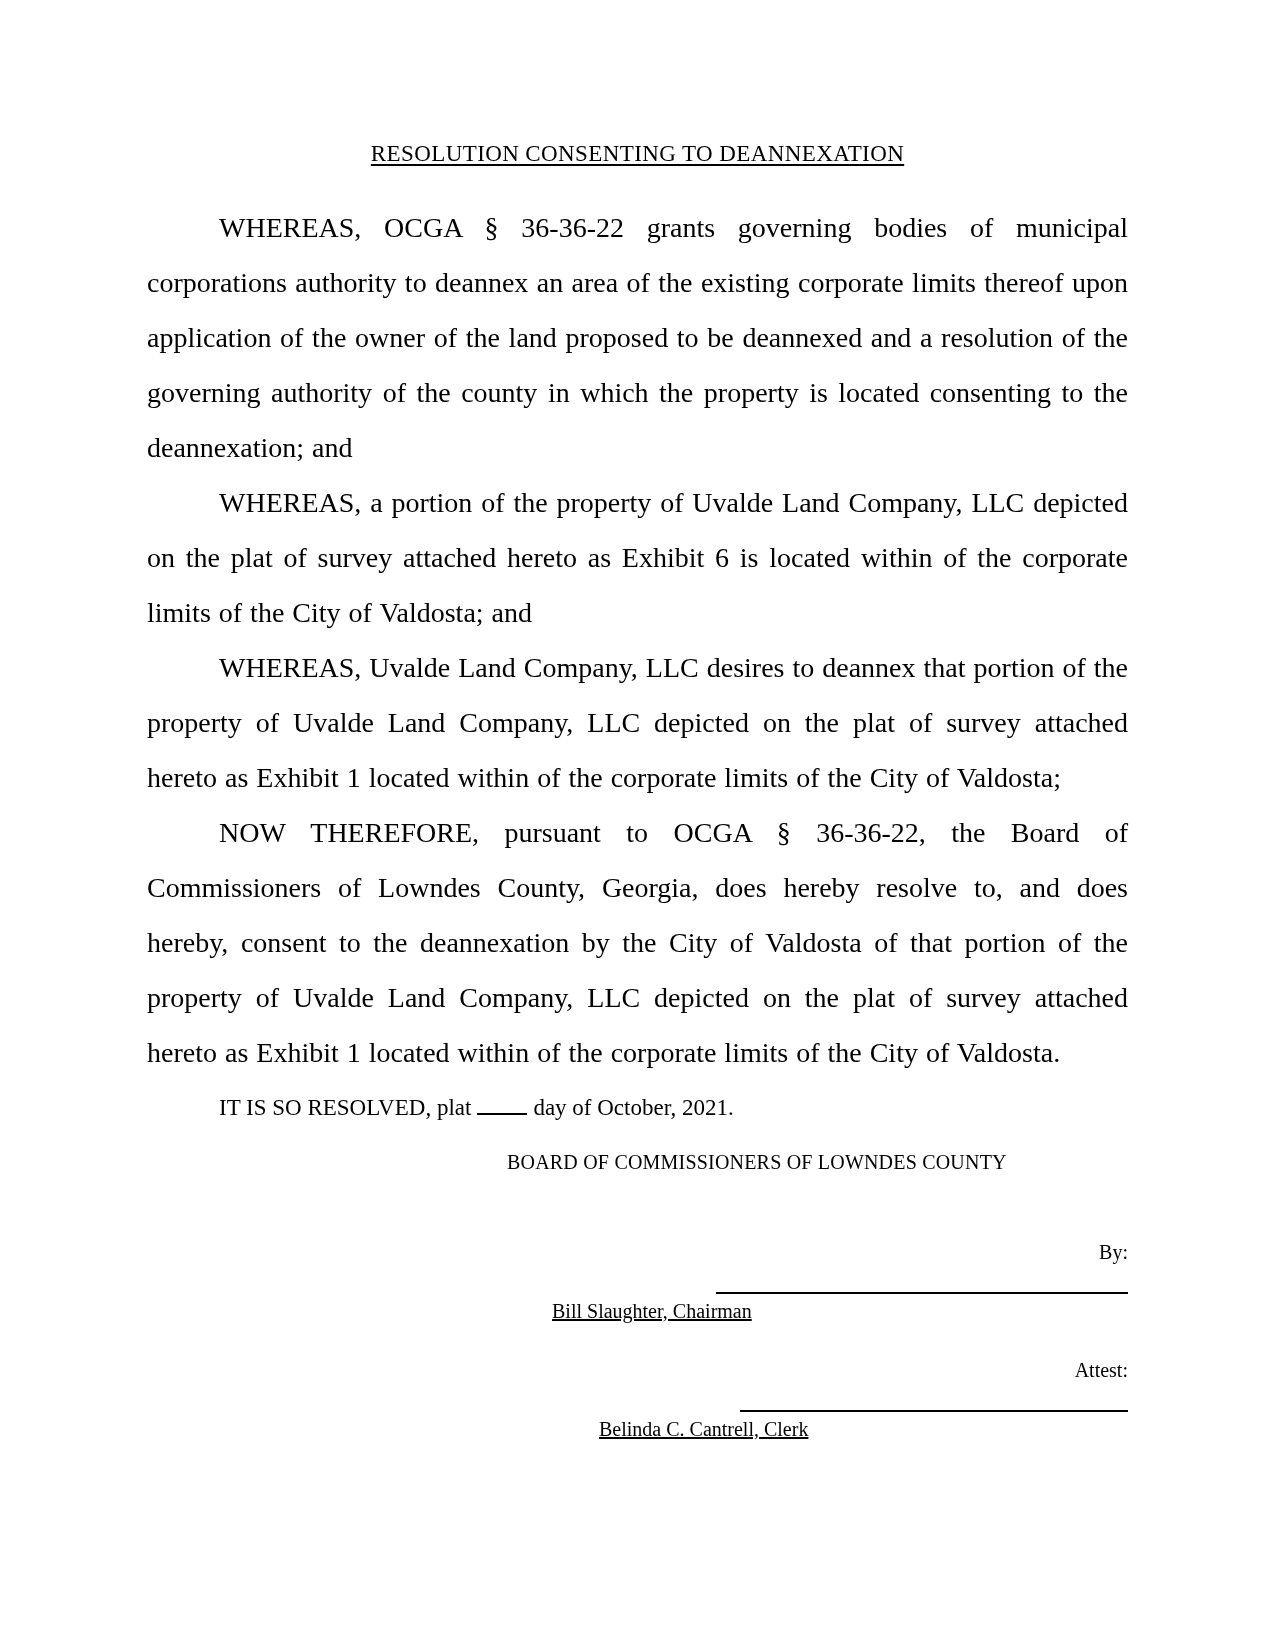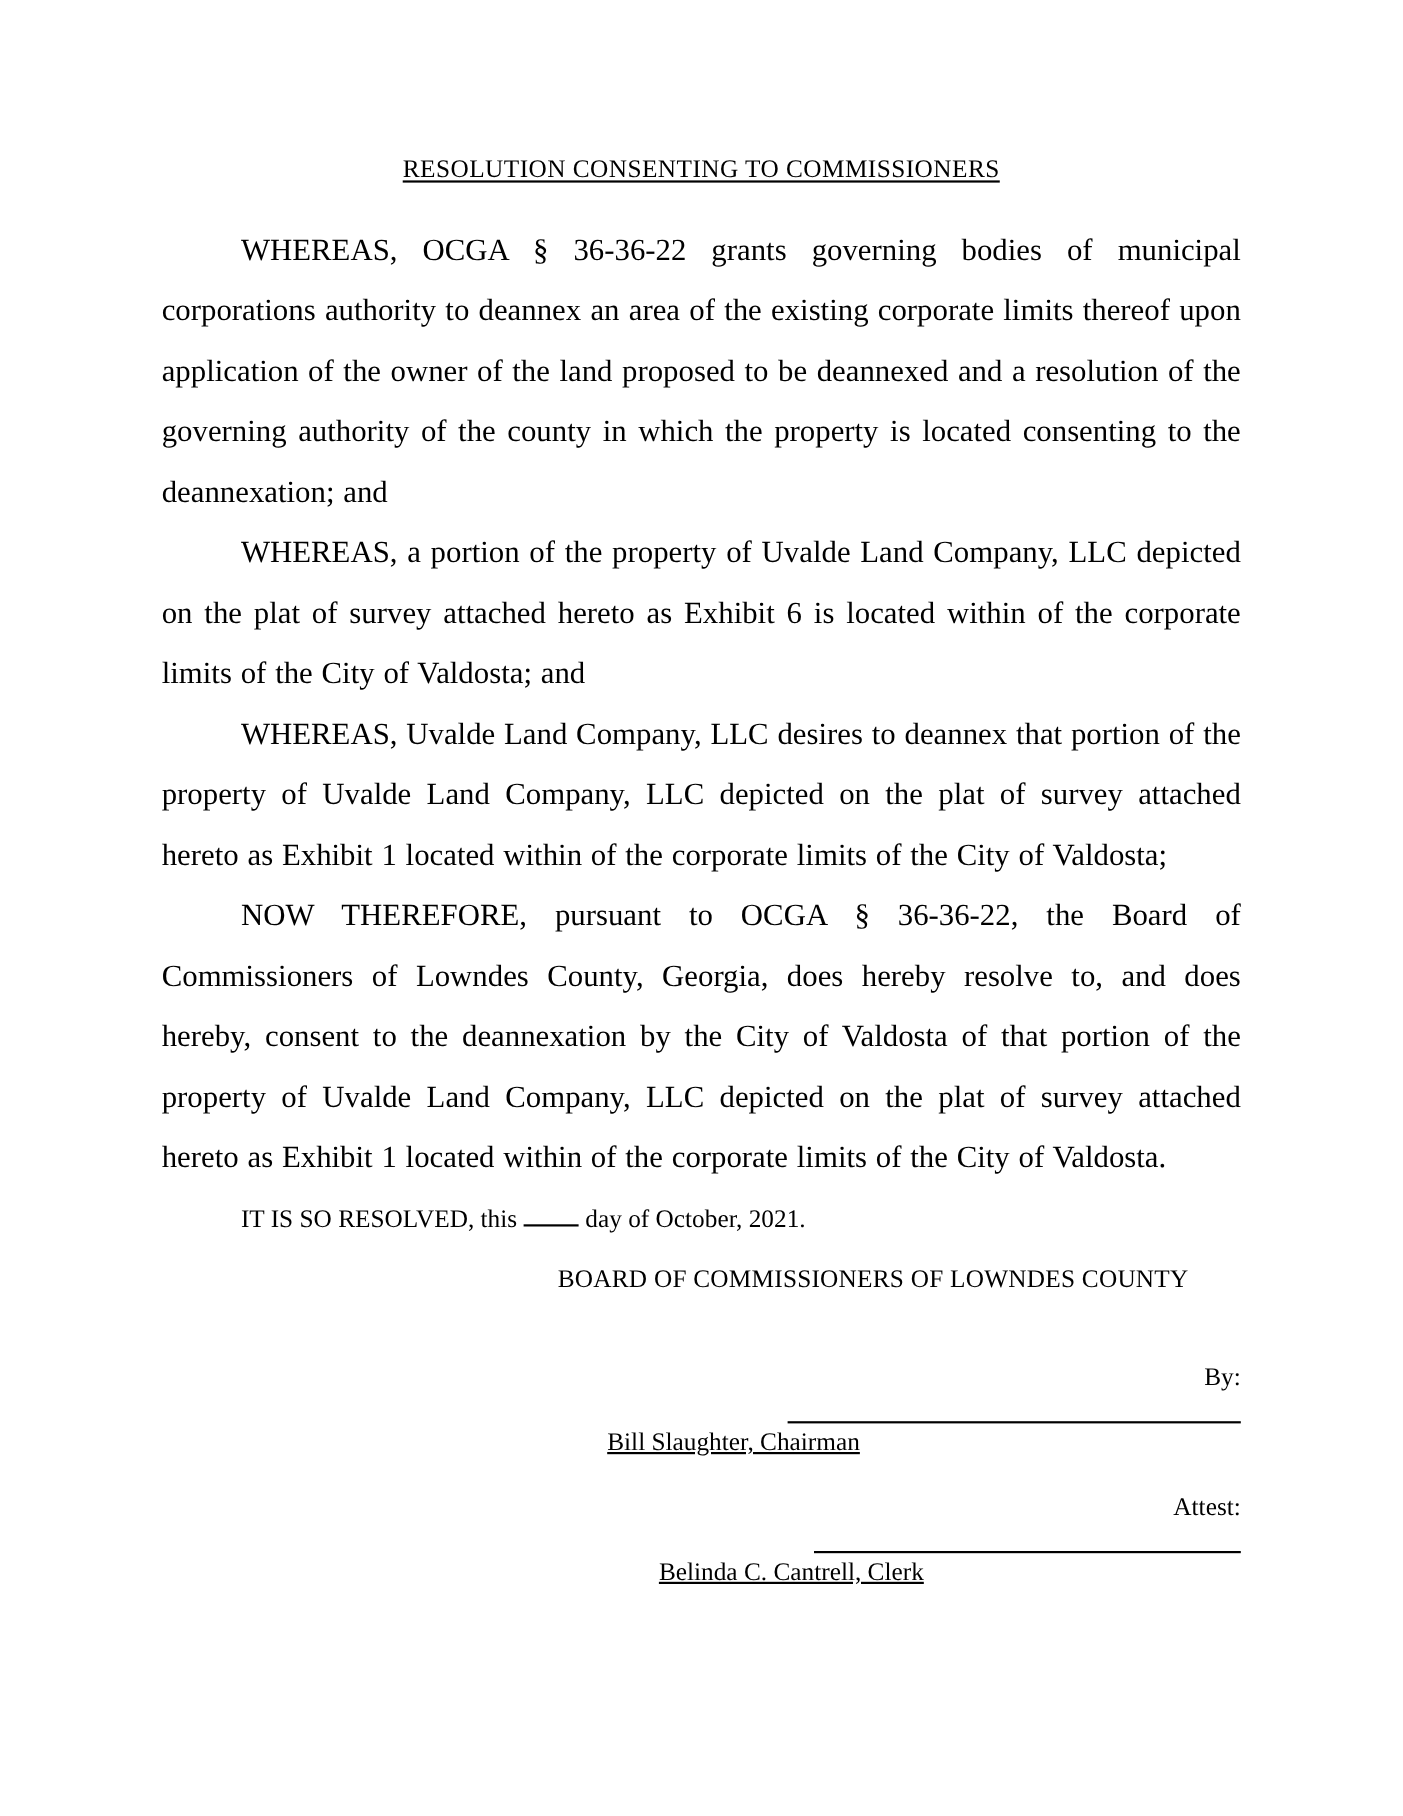--- a/index.html
+++ b/index.html
@@ -50,21 +50,21 @@
   }
   .inline-blank {
     display: inline-block;
     width: 50px;
     border-bottom: 2px solid #000;
     margin: 0 6px;
     vertical-align: baseline;
   }
   .sig-block {
     margin-left: 360px;
-    font-size: 23px;
+    font-size: 20px;
   }
   .board-line {
     line-height: 55px;
     margin: 0;
     letter-spacing: 0.2px;
   }
   .sig-row {
     display: flex;
     align-items: flex-end;
     line-height: 28px;
@@ -89,32 +89,32 @@
   .sig-name.chairman-name { margin-left: 45px; }
   .sig-name.clerk-name    { margin-left: 92px; }
 </style>
 </head>
 <body>
 
 <div class="page">
   <div class="content">
 
     <h1 class="doc-title">
-      <span>RESOLUTION CONSENTING TO COMMISSIONERS</span>
+      <span>RESOLUTION CONSENTING TO DEANNEXATION</span>
     </h1>
 
     <p class="body-para">WHEREAS, OCGA § 36-36-22 grants governing bodies of municipal corporations authority to deannex an area of the existing corporate limits thereof upon application of the owner of the land proposed to be deannexed and a resolution of the governing authority of the county in which the property is located consenting to the deannexation; and</p>
 
     <p class="body-para">WHEREAS, a portion of the property of Uvalde Land Company, LLC depicted on the plat of survey attached hereto as Exhibit 6 is located within of the corporate limits of the City of Valdosta; and</p>
 
     <p class="body-para">WHEREAS, Uvalde Land Company, LLC desires to deannex that portion of the property of Uvalde Land Company, LLC depicted on the plat of survey attached hereto as Exhibit 1 located within of the corporate limits of the City of Valdosta;</p>
 
     <p class="body-para">NOW THEREFORE, pursuant to OCGA § 36-36-22, the Board of Commissioners of Lowndes County, Georgia, does hereby resolve to, and does hereby, consent to the deannexation by the City of Valdosta of that portion of the property of Uvalde Land Company, LLC depicted on the plat of survey attached hereto as Exhibit 1 located within of the corporate limits of the City of Valdosta.</p>
 
-    <p class="resolved-para"><span>IT IS SO RESOLVED, this</span><span class="inline-blank"></span><span>day of October, 2021.</span></p>
+    <p class="resolved-para"><span>IT IS SO RESOLVED, plat</span><span class="inline-blank"></span><span>day of October, 2021.</span></p>
 
     <div class="sig-block">
 
       <p class="board-line">BOARD OF COMMISSIONERS OF LOWNDES COUNTY</p>
 
       <div class="sig-row by-row">
         <span class="sig-label">By:</span>
         <span class="sig-line by-line"></span>
       </div>
       <p class="sig-name chairman-name">Bill Slaughter, Chairman</p>

